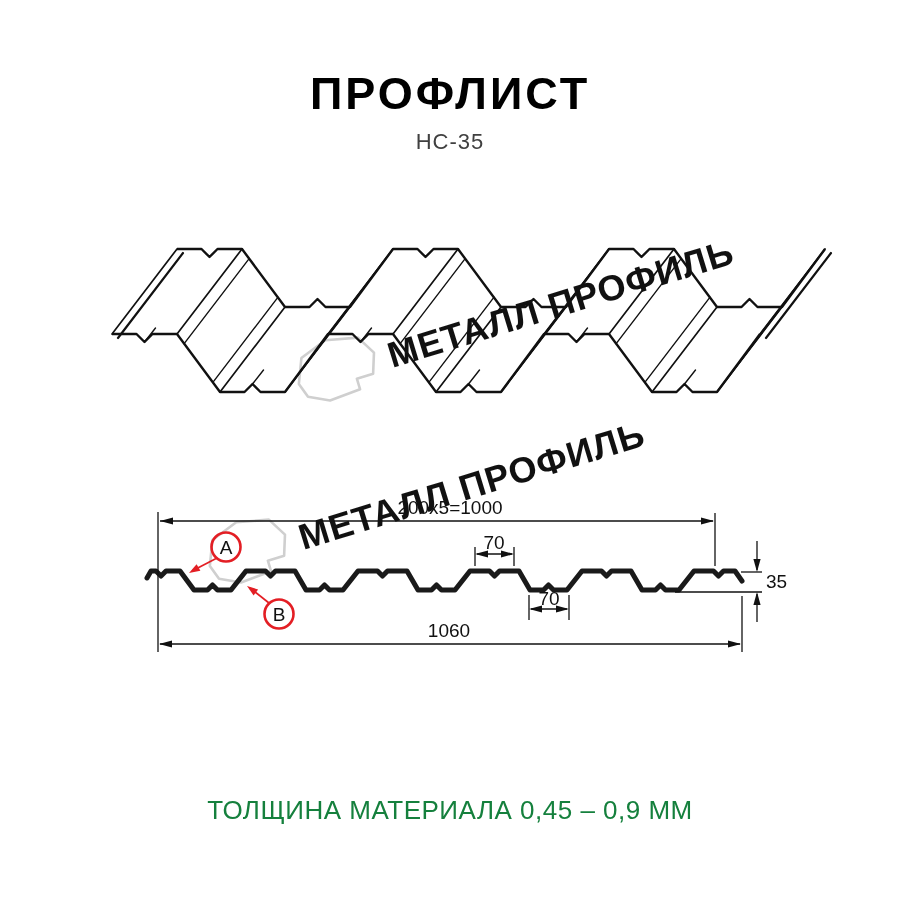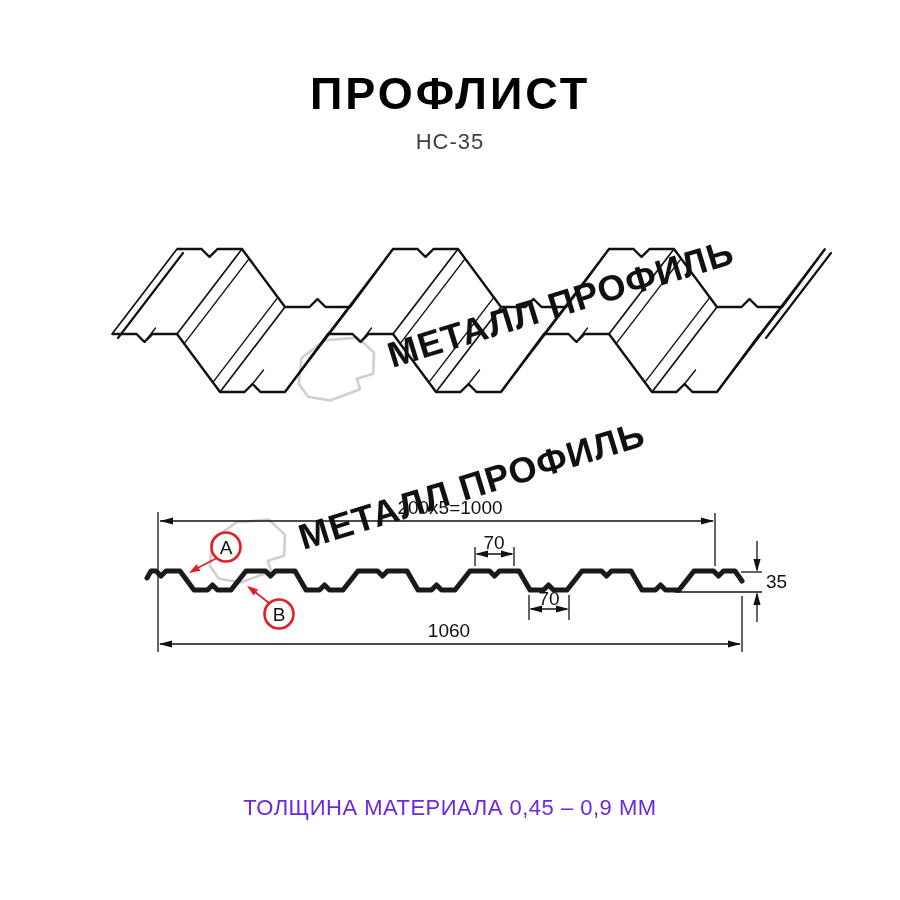--- a/index.html
+++ b/index.html
@@ -1,21 +1,21 @@
 <!DOCTYPE html>
 <html><head>
 <meta charset="utf-8">
 <style>
   html,body{margin:0;padding:0;background:#fff;}
   #stage{position:relative;width:900px;height:900px;background:#fff;overflow:hidden;
          font-family:"Liberation Sans",sans-serif;color:#000;}
   .center-text{position:absolute;left:0;right:0;text-align:center;}
   #page-title{top:68px;font-size:45px;font-weight:bold;letter-spacing:3px;color:#000;}
   #model-subtitle{top:129px;font-size:22px;font-weight:500;letter-spacing:1px;color:#404040;}
-  #thickness-note{top:795px;font-size:22px;font-weight:500;letter-spacing:.5px;color:#6d28d9;}
+  #thickness-note{top:795px;font-size:26px;font-weight:500;letter-spacing:.5px;color:#15803d;}
   svg{position:absolute;left:0;top:0;}
   svg text{font-family:"Liberation Sans",sans-serif;fill:#111;font-size:19px;}
   .wm-text{font-size:36px;font-weight:bold;letter-spacing:1px;}
   .callout-letter{font-size:19px;font-weight:500;text-anchor:middle;}
 </style>
 </head>
 <body>
 
 <div id="stage">
 

